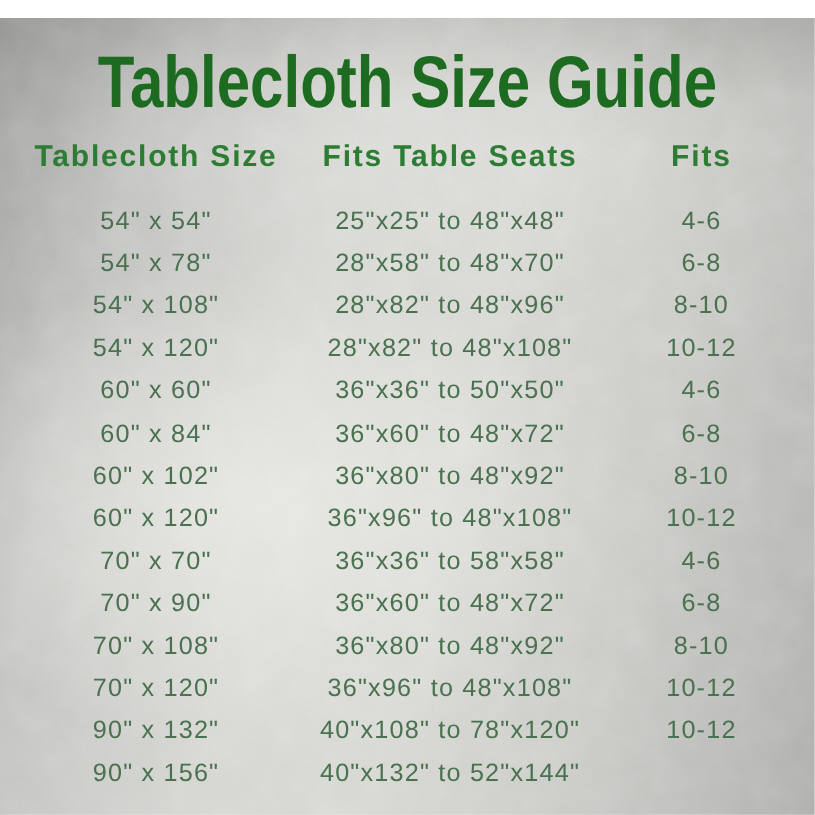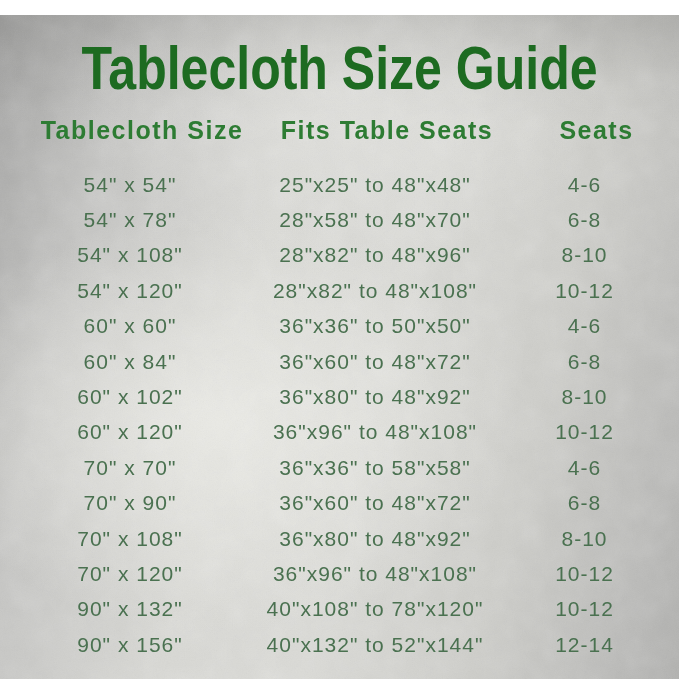--- a/index.html
+++ b/index.html
@@ -45,21 +45,21 @@
     color: var(--title-green, #1d6b21);
   }
   .size-table {
     position: absolute;
     top: 0; left: 0;
     width: 679px;
   }
   .header-row {
     position: absolute;
     top: 101px;
-    left: 12px;
+    left: 0;
     width: 585px;
     display: grid;
     grid-template-columns: 260px 230px 189px;
     align-items: center;
   }
   .header-row .cell {
     text-align: center;
     font-size: 25px;
     font-weight: 700;
     letter-spacing: 1.5px;
@@ -106,21 +106,21 @@
     </filter>
     <rect width="679" height="679" filter="url(#grain-f)" opacity="0.07"></rect>
   </svg>
 
   <h1 class="title">Tablecloth Size Guide</h1>
 
   <div class="size-table">
     <div class="header-row">
       <div class="cell">Tablecloth Size</div>
       <div class="cell">Fits Table Seats</div>
-      <div class="cell">Seats</div>
+      <div class="cell">Fits</div>
     </div>
     <div class="rows">
         <div class="row">
           <div class="cell">54" x 54"</div>
           <div class="cell">25"x25" to 48"x48"</div>
           <div class="cell">4-6</div>
         </div>
         <div class="row">
           <div class="cell">54" x 78"</div>
           <div class="cell">28"x58" to 48"x70"</div>
@@ -177,18 +177,17 @@
           <div class="cell">10-12</div>
         </div>
         <div class="row">
           <div class="cell">90" x 132"</div>
           <div class="cell">40"x108" to 78"x120"</div>
           <div class="cell">10-12</div>
         </div>
         <div class="row">
           <div class="cell">90" x 156"</div>
           <div class="cell">40"x132" to 52"x144"</div>
-          <div class="cell">12-14</div>
         </div>
       </div>
   </div>
 
 </div>
 
 </body></html>

